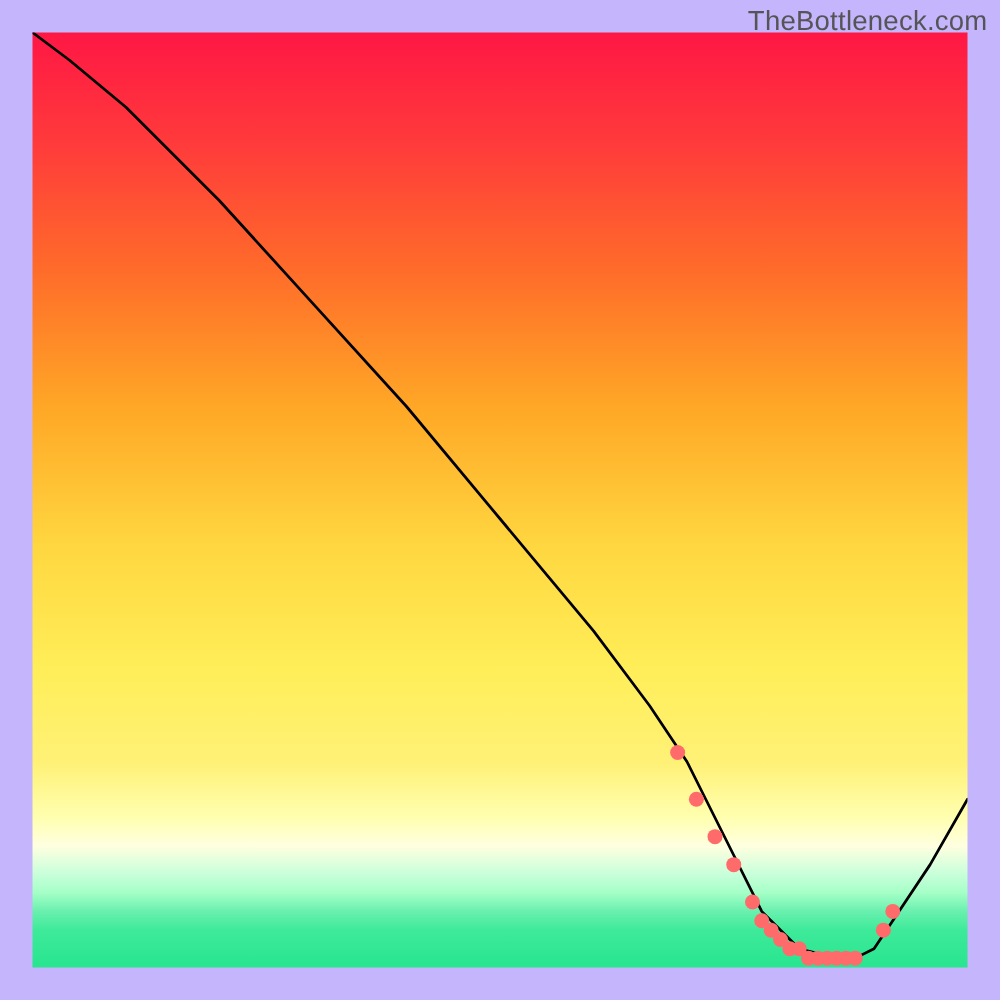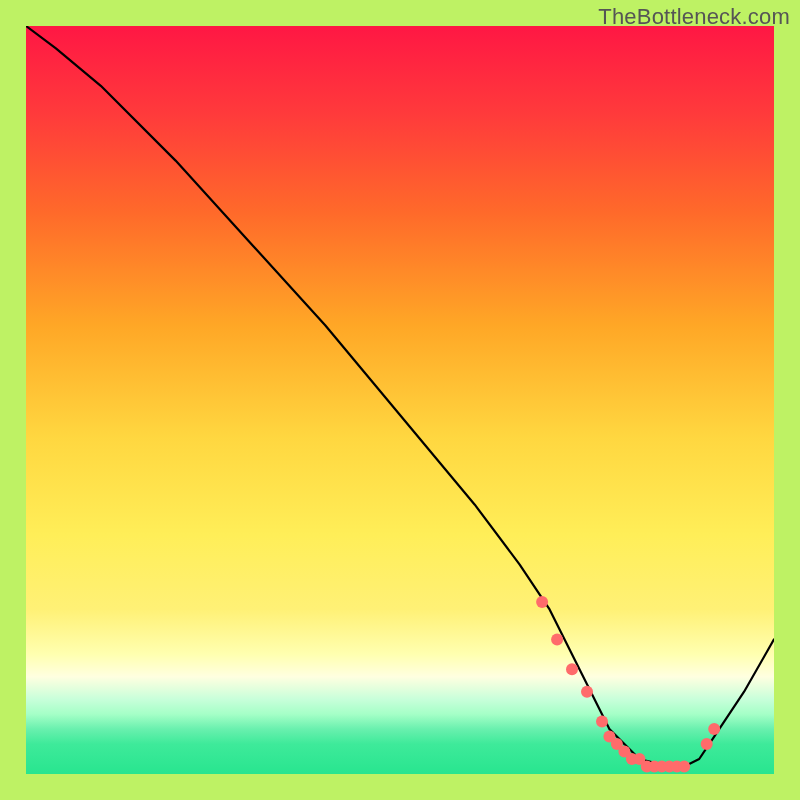--- a/index.html
+++ b/index.html
@@ -8,21 +8,21 @@
     width: 800px;
     height: 800px;
     background: #000;
     font-family: Arial, Helvetica, sans-serif;
     overflow: hidden;
   }
   .frame {
     position: relative;
     width: 800px;
     height: 800px;
-    background: #bef264;
+    background: #c4b5fd;
   }
   .plot {
     position: absolute;
     left: 26px;
     top: 26px;
     width: 748px;
     height: 748px;
     background: linear-gradient(to bottom,
       #ff1744 0%,
       #ff3b3b 12%,

